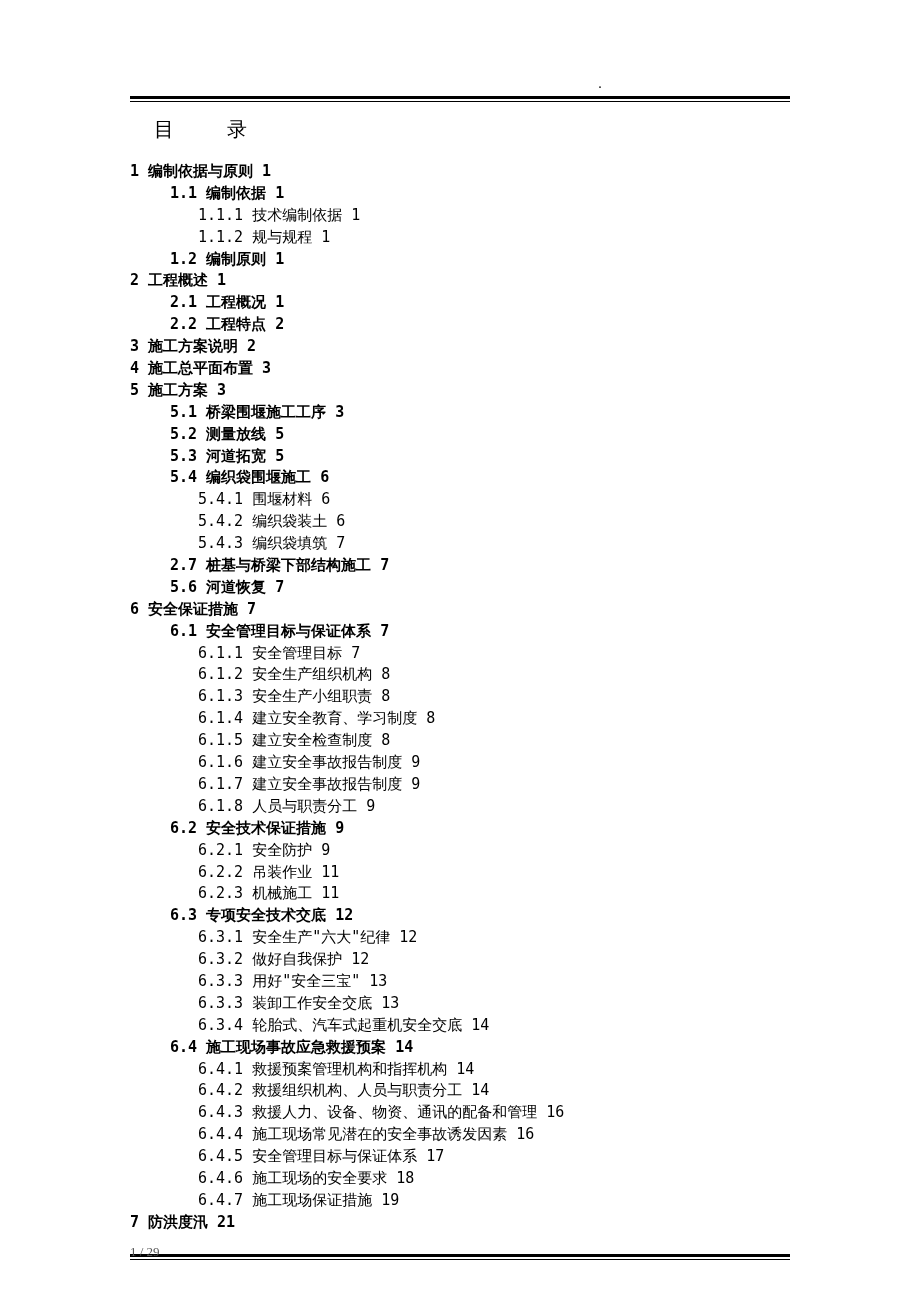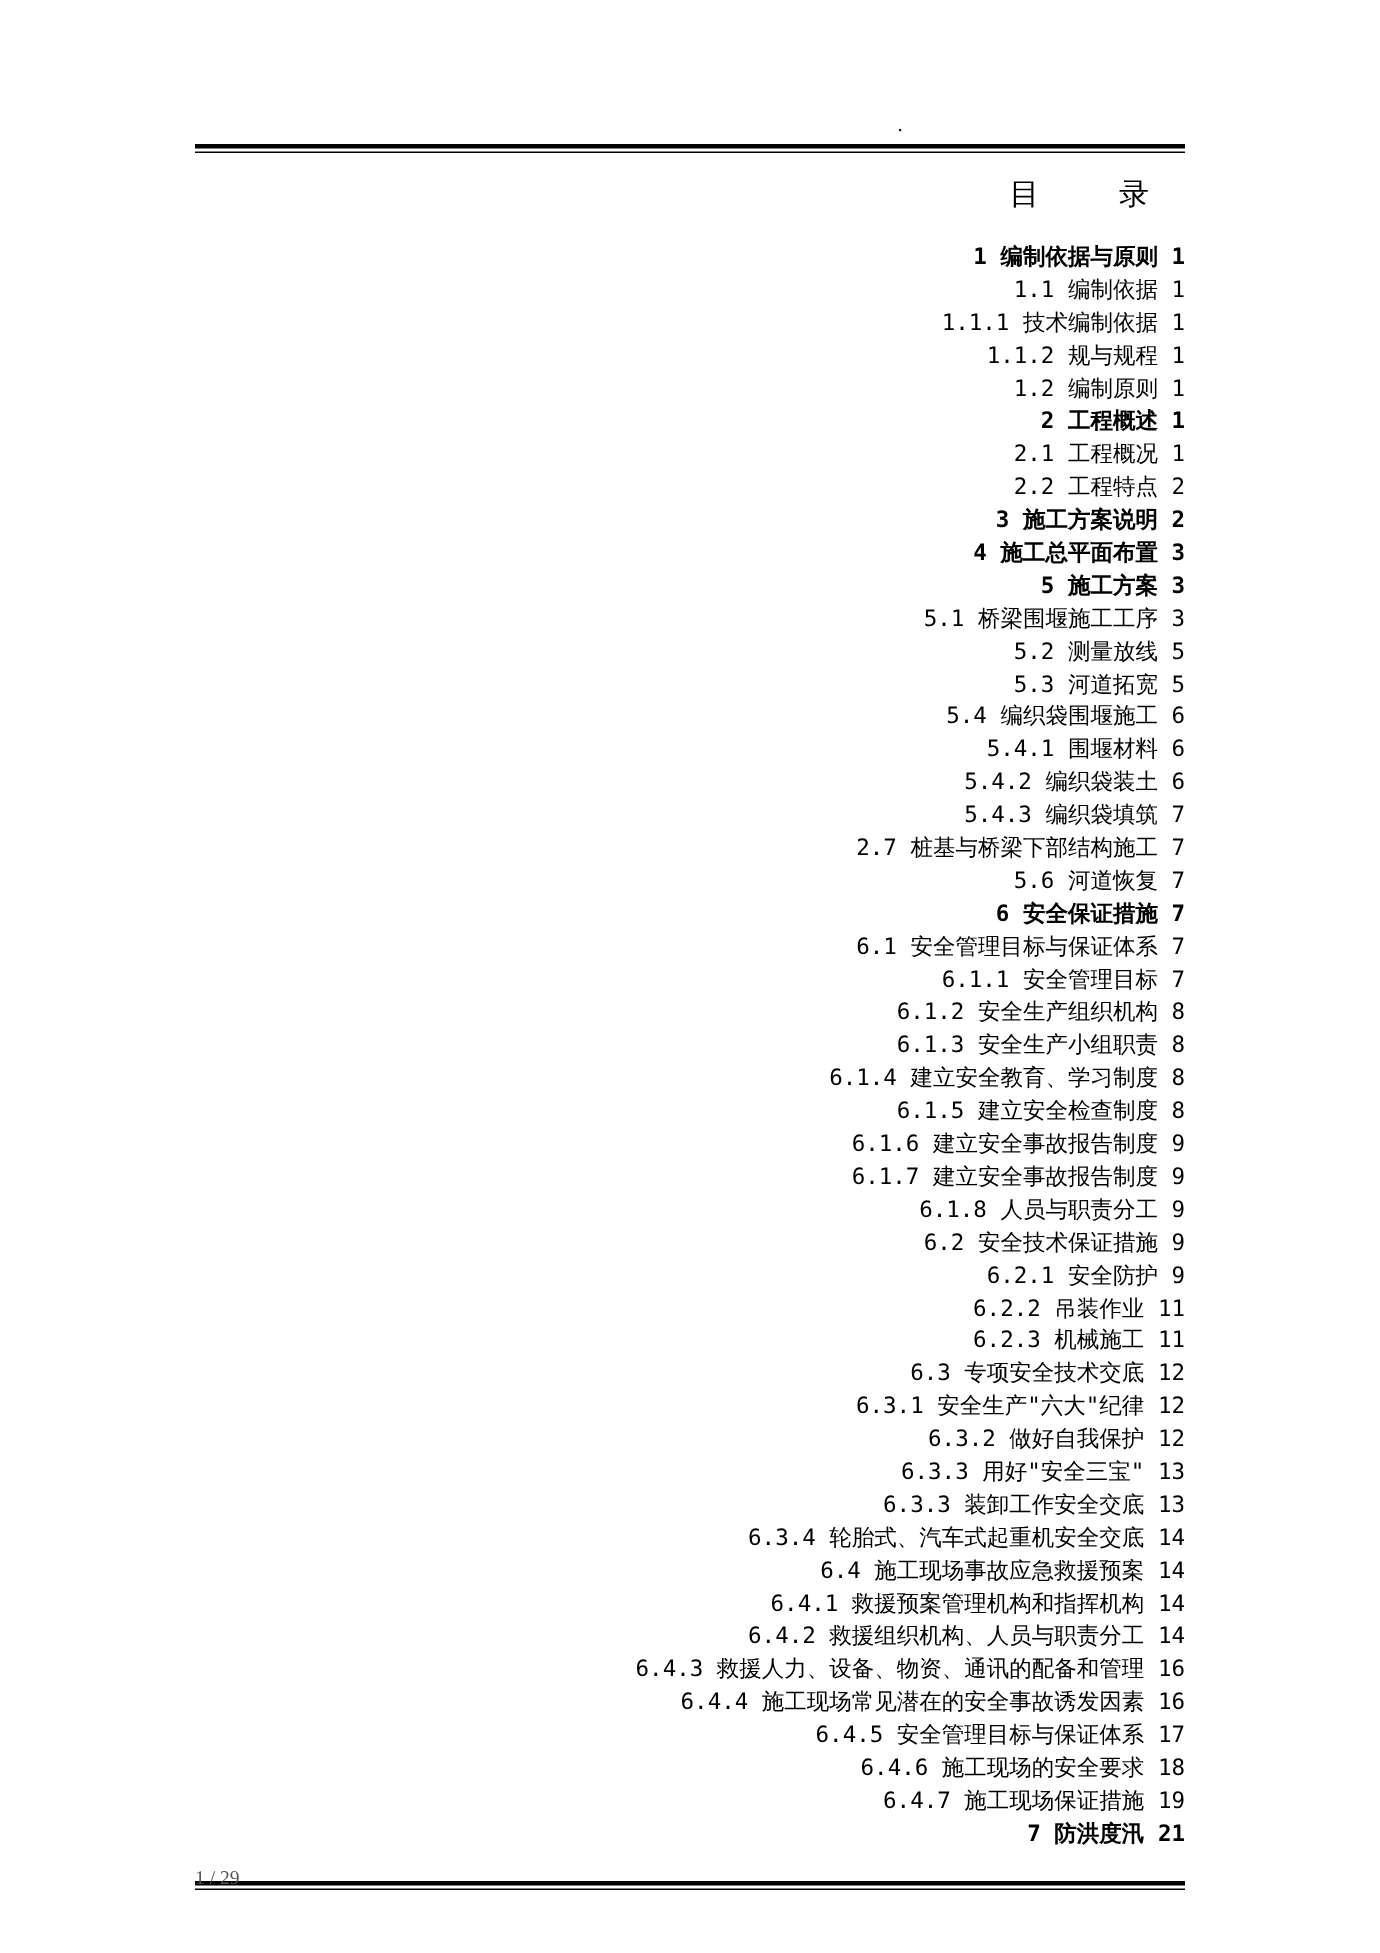--- a/index.html
+++ b/index.html
@@ -19,39 +19,38 @@
     margin-bottom: 4px;
     padding-left: 280px;
   }
   .double-rule {
     border-top: 3px solid #000;
     border-bottom: 1px solid #000;
     height: 2px;
     margin-bottom: 14px;
   }
   .title {
-    text-align: right;
+    text-align: left;
     font-size: 20px;
     letter-spacing: 24px;
     padding-left: 24px;
     font-weight: normal;
     margin: 8px 0 18px 0;
   }
   .toc {
     font-size: 15px;
     line-height: 1.46;
-    text-align: right;
   }
   .lvl0 {
     font-weight: bold;
     margin-left: 0;
   }
   .lvl1 {
-    margin-left: 20px;
-    font-weight: normal;
+    margin-left: 40px;
+    font-weight: bold;
   }
   .lvl2 {
     margin-left: 68px;
     font-weight: normal;
   }
   .entry {
     white-space: pre;
     font-family: "SimSun", "宋体", monospace;
   }
   .footer-area {

